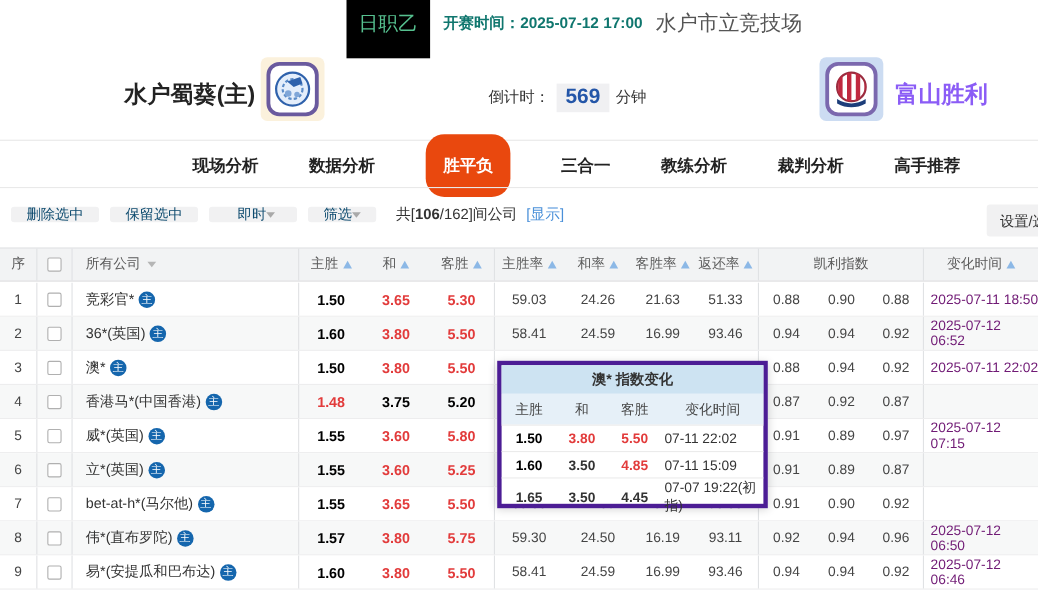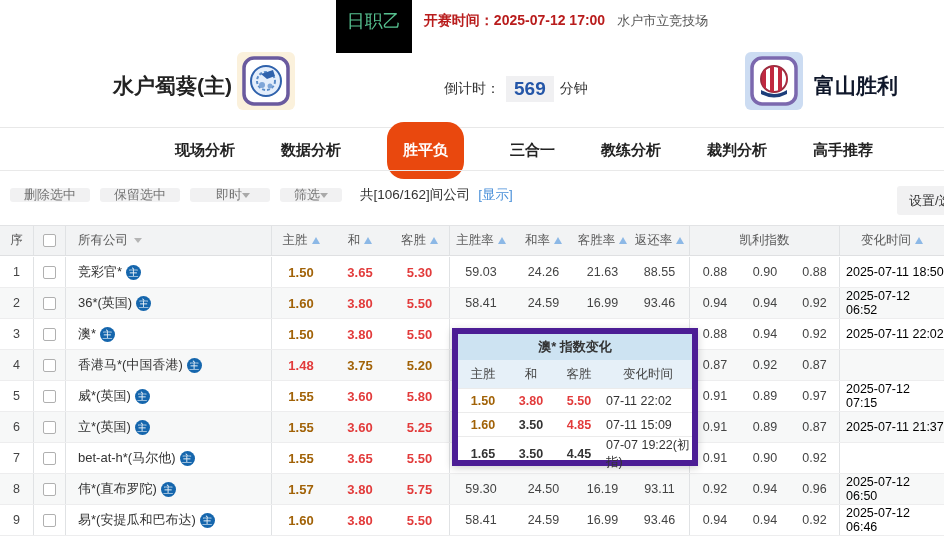--- a/index.html
+++ b/index.html
@@ -4,52 +4,52 @@
 <style>
   * { margin:0; padding:0; box-sizing:border-box; }
   html,body { background:#fff; }
   .page { position:relative; width:944px; height:540px; overflow:hidden; background:#fff;
           font-family:"Liberation Sans","DejaVu Sans",sans-serif; color:#333; }
 
   
   .top-bar { position:absolute; top:8px; left:0; width:100%; display:flex; justify-content:center;
              align-items:center; transform:translateX(50px); gap:12px; height:26px; }
   .league-badge { background:#000000; color:#56c08f; font-size:18px; padding:20px 11px; }
-  .kickoff { font-size:14px; font-weight:bold; color:#b91c1c; }
-  .venue { font-size:13px; color:#555; }
+  .kickoff { font-size:14px; font-weight:bold; color:#0f766e; }
+  .venue { font-size:19px; color:#555; }
 
   
   .home-name { position:absolute; top:72px; left:58px; width:174px; text-align:right;
                font-size:21px; font-weight:bold; color:#222; }
-  .away-name { position:absolute; top:72px; left:814px; font-size:21px; font-weight:bold; color:#0f172a; }
+  .away-name { position:absolute; top:72px; left:814px; font-size:21px; font-weight:bold; color:#8b5cf6; }
   .logo { position:absolute; top:52px; width:58px; height:58px; border-radius:6px; }
   .logo.home { left:237px; background:#fbf1dc; }
   .logo.away { left:745px; background:#ccdcf2; }
   .countdown { position:absolute; top:76px; left:444px; display:flex; align-items:center;
                font-size:14px; color:#333; }
   .cd-value { margin:0 6px; background:#f0f0f2; padding:2px 8px; font-weight:bold;
               font-size:19px; color:#2456a8; }
   .sep1 { position:absolute; top:127px; left:0; width:100%; height:1px; background:#e8e8e8; }
 
   
   .tabs { position:absolute; top:132px; left:0; width:100%; height:36px; display:flex;
           justify-content:center; align-items:center; gap:46px; transform:translateX(52px); }
   .tab { font-size:15px; font-weight:bold; color:#222; padding:7px 0; cursor:pointer; white-space:nowrap; }
   .tab.active { background:#e9480e; color:#fff; border-radius:17px; padding:19px 16px; }
   .sep2 { position:absolute; top:170px; left:0; width:100%; height:1px; background:#e9e9e9; }
 
   
   .toolbar { position:absolute; top:186px; left:10px; display:flex; align-items:center; gap:10px; }
-  .btn { background:#f1f1f2; border-radius:3px; font-size:13px; color:#737373; height:14px;
+  .btn { background:#f1f1f2; border-radius:3px; font-size:13px; color:#0c4a6e; height:14px;
          display:inline-flex; align-items:center; padding:0 14px; cursor:pointer; white-space:nowrap; }
   .btn.drop-wide { width:80px; justify-content:space-between; padding:0 26px; }
   .caret-down { width:0; height:0; border-left:4px solid transparent; border-right:4px solid transparent;
                 border-top:5px solid #a9a9a9; display:inline-block; }
   .count-text { font-size:13.5px; color:#333; margin-left:8px; }
-  .count-text b { font-weight:normal; }
+  .count-text b { font-weight:bold; }
   .show-link { color:#4a90d9; margin-left:8px; cursor:pointer; }
   .settings-btn { position:absolute; top:186px; left:897px; width:47px; height:29px; line-height:29px;
                   background:#f1f1f2; border-radius:3px 0 0 3px; font-size:13px; color:#333;
                   padding-left:12px; overflow:hidden; white-space:nowrap; cursor:pointer; }
 
   
   .grid { display:grid; grid-template-columns:34px 32px 206px 58px 60px 60px 62px 63px 55px 60px 50px 50px 50px 104px; }
   .thead { position:absolute; top:225px; left:0; width:944px; height:31px; background:#f2f3f4;
            border-top:1px solid #e2e3e5; border-bottom:1px solid #dfe0e2; color:#5a5a5a; font-size:12.5px; }
   .thead .cell { display:flex; align-items:center; justify-content:center; gap:4px; }
@@ -60,31 +60,31 @@
               border-bottom:7px solid #8cb8e6; display:inline-block; }
   .filter-caret { width:0; height:0; border-left:4px solid transparent; border-right:4px solid transparent;
                   border-top:5px solid #b5b5b5; display:inline-block; margin-left:2px; }
   .cb { width:13px; height:13px; border:1px solid #b0b0b0; border-radius:2px; background:#fff; display:inline-block; }
 
   .tbody { position:absolute; top:257px; left:0; width:944px; }
   .trow { height:31px; border-bottom:1px solid #ededee; font-size:12.5px; color:#444; background:#fff; }
   .trow.alt { background:#f7f8f8; }
   .trow .cell { display:flex; align-items:center; justify-content:center; }
   .trow .cell.company { justify-content:flex-start; padding-left:12px; gap:4px; font-size:13px; color:#333; }
-  .trow .cell.time { justify-content:flex-start; padding-left:6px; color:#000000; }
+  .trow .cell.time { justify-content:flex-start; padding-left:6px; color:#701a75; }
   .odd-cell { font-weight:bold; font-size:13px; }
-  .c-g { color:#a16207; }
+  .c-g { color:#000000; }
   .c-r { color:#e23b3b; }
   .c-k { color:#333; font-weight:normal; }
   .zhu { width:15px; height:15px; border-radius:50%; background:#1566ad; color:#fff; font-size:10px;
          line-height:15px; text-align:center; flex:none; display:inline-block; }
 
   
   .popup { position:absolute; top:328px; left:452px; width:246px; background:#fff;
-           border:6px solid #4c1d95; box-shadow:0 2px 8px rgba(0,0,0,.18); z-index:5; }
+           border:4px solid #4c1d95; box-shadow:0 2px 8px rgba(0,0,0,.18); z-index:5; }
   .popup-title { height:26px; line-height:26px; background:#cde3f2; text-align:center;
                  font-size:13px; font-weight:bold; color:#333; }
   .pgrid { display:grid; grid-template-columns:50px 46px 50px 1fr; align-items:center; }
   .popup-head { height:28px; background:#e6f0f8; font-size:12.5px; color:#444; }
   .popup-head span { text-align:center; }
   .popup-row { height:24px; font-size:12.5px; border-top:1px solid #ebebeb; color:#333; }
   .popup-row .pv { text-align:center; font-weight:bold; }
   .popup-row .pt { text-align:left; padding-left:2px; }
 </style>
 </head>
@@ -214,21 +214,21 @@
     <div class="cell company bR">
       <span>竞彩官*</span>
       <span class="zhu">主</span>
     </div>
     <div class="cell odd-cell c-g">1.50</div>
     <div class="cell odd-cell c-r">3.65</div>
     <div class="cell odd-cell bR c-r">5.30</div>
     <div class="cell">59.03</div>
     <div class="cell">24.26</div>
     <div class="cell">21.63</div>
-    <div class="cell bR">88.55</div>
+    <div class="cell bR">51.33</div>
     <div class="cell">0.88</div>
     <div class="cell">0.90</div>
     <div class="cell bR">0.88</div>
     <div class="cell time">2025-07-11 18:50</div>
   </div>
       <div class="trow grid alt">
     <div class="cell bR">2</div>
     <div class="cell bR">
           <span class="cb"></span>
         </div>
@@ -322,21 +322,20 @@
     <div class="cell odd-cell c-g">1.55</div>
     <div class="cell odd-cell c-r">3.60</div>
     <div class="cell odd-cell bR c-r">5.25</div>
     <div class="cell"></div>
     <div class="cell"></div>
     <div class="cell"></div>
     <div class="cell bR"></div>
     <div class="cell">0.91</div>
     <div class="cell">0.89</div>
     <div class="cell bR">0.87</div>
-    <div class="cell time">2025-07-11 21:37</div>
   </div>
       <div class="trow grid">
     <div class="cell bR">7</div>
     <div class="cell bR">
           <span class="cb"></span>
         </div>
     <div class="cell company bR">
       <span>bet-at-h*(马尔他)</span>
       <span class="zhu">主</span>
     </div>

